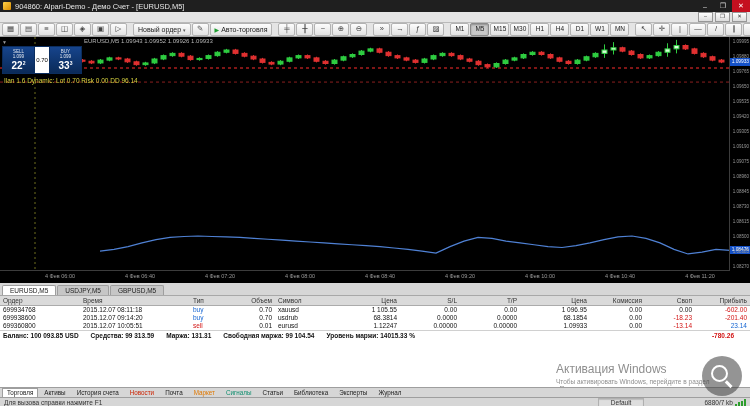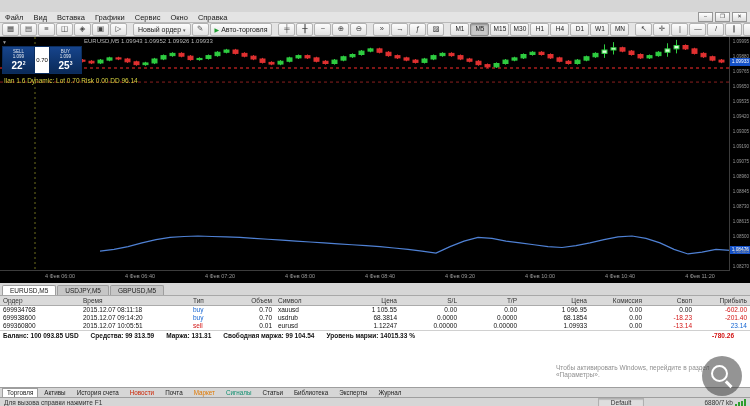--- a/index.html
+++ b/index.html
@@ -106,23 +106,31 @@
   #zoom-overlay .lens{position:absolute;left:9px;top:9px;width:13px;height:13px;border:2.5px solid #fff;
                 border-radius:50%;}
   #zoom-overlay .handle{position:absolute;left:24px;top:24px;width:8px;height:2.5px;background:#fff;
                 transform:rotate(45deg);transform-origin:0 50%;}
 </style>
 </head>
 <body>
 
 <div id="app">
 
+  <div id="titlebar">
+    <span id="app-icon"></span>
+    <span>904860: Alpari-Demo - Демо Счет - [EURUSD,M5]</span>
+    <div id="win-controls">
+      <span class="wbtn">–</span>
+      <span class="wbtn">❐</span>
+      <span class="wbtn close">✕</span>
+    </div>
+  </div>
 
   <div id="menubar">
-    <span id="menu-items"><span class="menu-item">Файл</span><span class="menu-item">Вид</span><span class="menu-item">Вставка</span><span class="menu-item">Графики</span><span class="menu-item">Сервис</span><span class="menu-item">Окно</span><span class="menu-item">Справка</span></span>
     <div id="child-controls">
       <span class="cbtn">–</span>
       <span class="cbtn">❐</span>
       <span class="cbtn">✕</span>
     </div>
   </div>
 
   <div id="toolbar">
     <span class="tgroup" id="g-left">
         <span class="ico">▦</span>
@@ -342,21 +350,21 @@
     <div id="one-click">
       <div class="ocbtn">
         <span class="oclab">SELL</span>
         <span class="ocsmall">1.099</span>
         <span class="ocbig"><span>22</span><sup>2</sup></span>
       </div>
       <div id="oc-lot">0.70</div>
       <div class="ocbtn">
         <span class="oclab">BUY</span>
         <span class="ocsmall">1.099</span>
-        <span class="ocbig"><span>25</span><sup>3</sup></span>
+        <span class="ocbig"><span>33</span><sup>3</sup></span>
       </div>
     </div>
     <div id="ea-comment">Ilan 1.6 Dynamic: Lot 0.70  Risk 0.00  DD 96.14</div>
     <div id="price-axis">
       <div class="badge" style="top:21px">1.09933</div>
       <div class="badge" style="top:209px">1.08476</div>
     <span class="pal" style="top: 2px;">1.09995</span>
         <span class="pal" style="top: 17px;">1.09880</span>
         <span class="pal" style="top: 32px;">1.09765</span>
         <span class="pal" style="top: 47px;">1.09650</span>
@@ -450,20 +458,21 @@
           <span class="num neg">-13.14</span>
           <span class="num pos">23.14</span>
         </div>
       </div>
     <div id="t-balance">
       <span>Баланс: 100 093.85 USD</span><span>Средства: 99 313.59</span><span>Маржа: 131.31</span><span>Свободная маржа: 99 104.54</span><span>Уровень маржи: 14015.33 %</span><span id="t-profit" class="neg">-780.26</span>
     </div>
   </div>
 
   <div id="watermark">
+    <div id="wm1">Активация Windows</div>
     <div id="wm2">Чтобы активировать Windows, перейдите в раздел «Параметры».</div>
   </div>
 
   <div id="bottom-tabs">
       <span class="btab active">Торговля</span>
       <span class="btab">Активы</span>
       <span class="btab">История счета</span>
       <span class="btab" style="color: rgb(204, 34, 0);">Новости</span>
       <span class="btab">Почта</span>
       <span class="btab" style="color: rgb(224, 120, 0);">Маркет</span>

